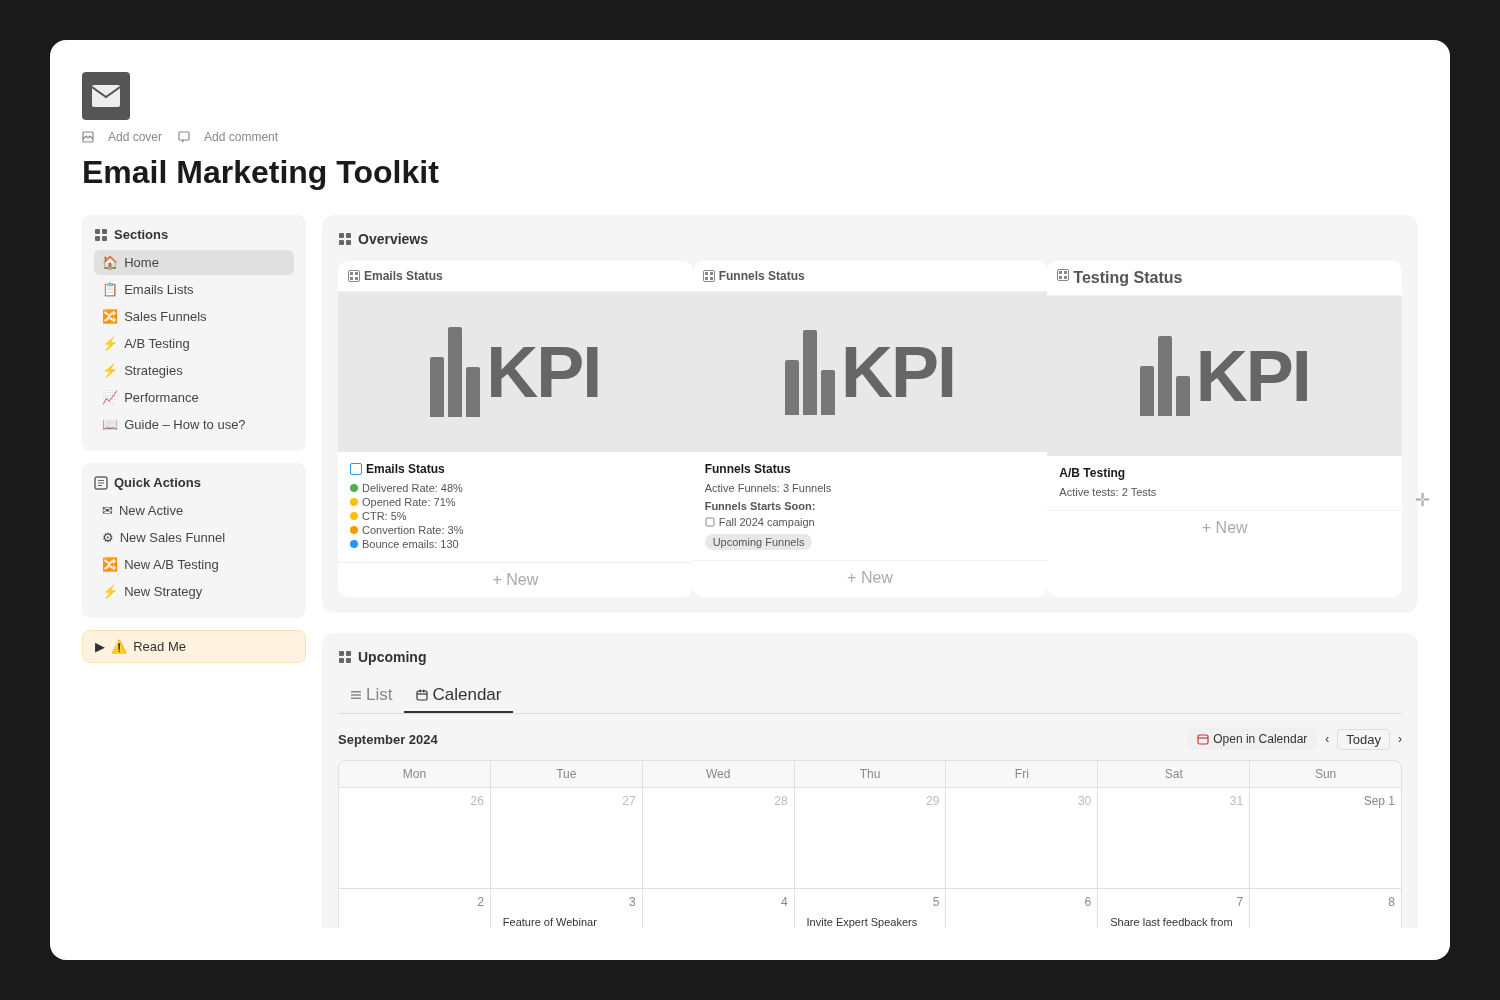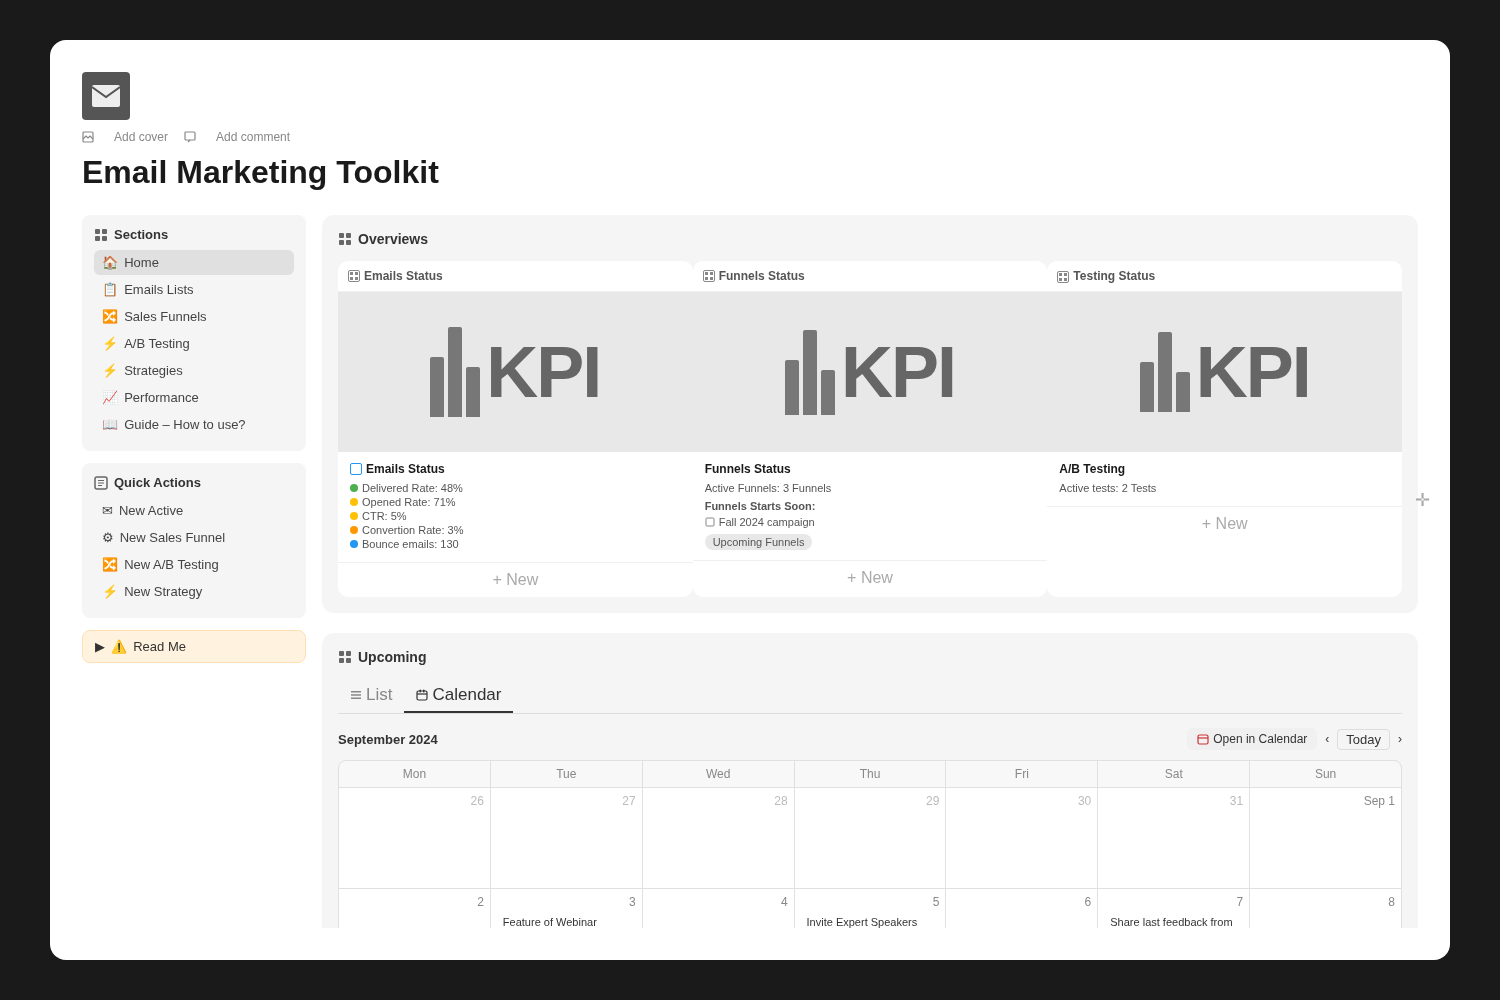--- a/index.html
+++ b/index.html
@@ -42,21 +42,21 @@
     }
     .page-icon svg { fill: white; }
     .page-actions {
       display: flex;
       gap: 16px;
       margin-bottom: 10px;
     }
     .page-action-btn {
       display: flex;
       align-items: center;
-      gap: 20px;
+      gap: 14px;
       font-size: 12px;
       color: #888;
       cursor: pointer;
       background: none;
       border: none;
     }
     .page-title {
       font-size: 32px;
       font-weight: 700;
       color: #1a1a1a;
@@ -517,21 +517,21 @@
                 Fall 2024 campaign
               </div>
               <div style="margin-top:4px;">
                 <span class="upcoming-funnels-chip">Upcoming Funnels</span>
               </div>
             </div>
             <div class="add-new-row">+ New</div>
           </div>
 
           <div class="kpi-card">
-            <div style="padding: 8px 10px; font-size: 12px; font-weight: 600; color: #555; display:flex; align-items:flex-end; gap:4px; border-bottom: 1px solid #f0f0f0;">
+            <div style="padding: 8px 10px; font-size: 16px; font-weight: 600; color: #555; display:flex; align-items:flex-start; gap:4px; border-bottom: 1px solid #f0f0f0;">
               <svg width="12" height="12" viewBox="0 0 12 12" fill="none">
                   <rect x="0.5" y="0.5" width="11" height="11" rx="1.5" stroke="#888" stroke-width="1"></rect>
                   <rect x="2" y="2" width="3" height="3" fill="#888"></rect>
                   <rect x="7" y="2" width="3" height="3" fill="#888"></rect>
                   <rect x="2" y="7" width="3" height="3" fill="#888"></rect>
                   <rect x="7" y="7" width="3" height="3" fill="#888"></rect>
                 </svg>
               <span>Testing Status</span>
             </div>
             <div class="kpi-card-visual">

